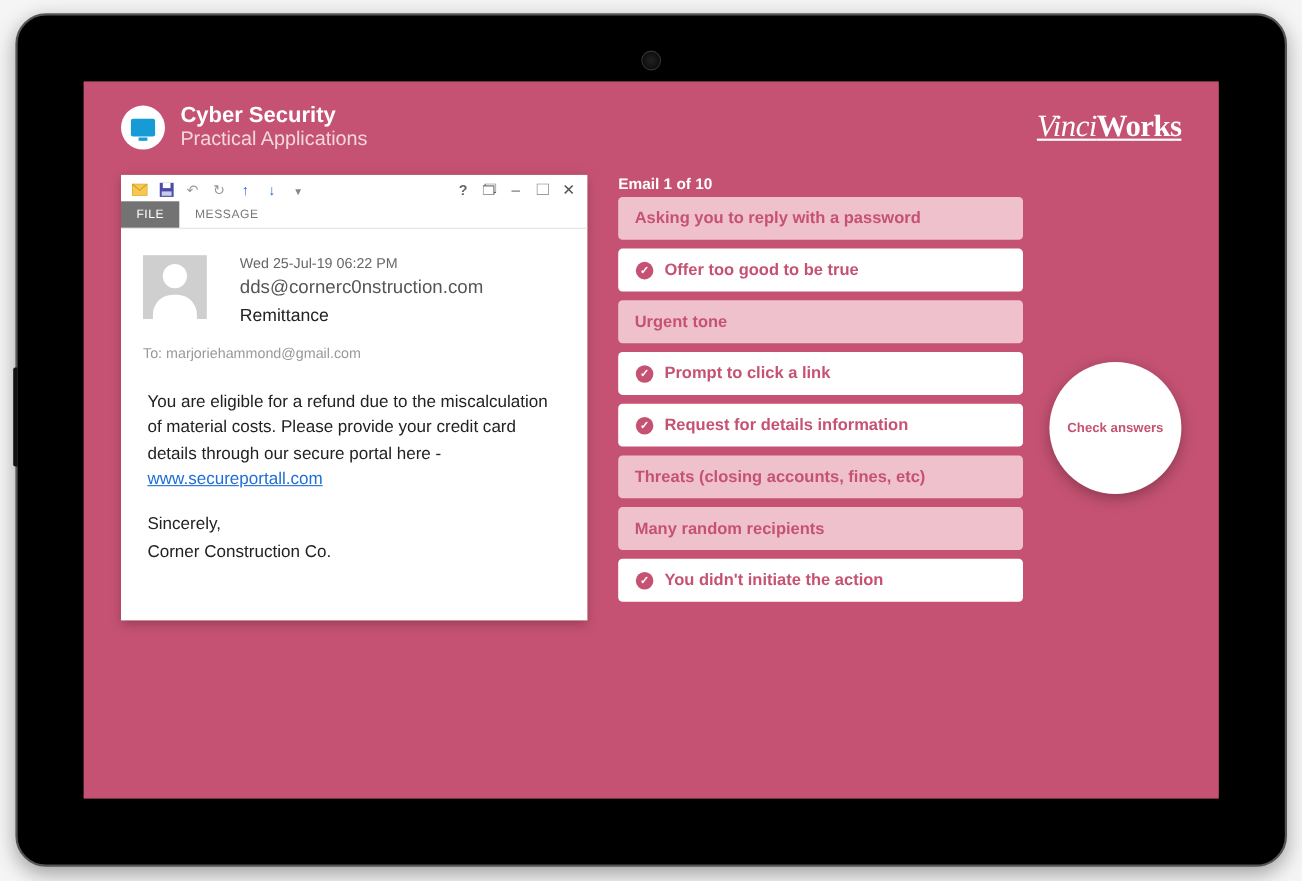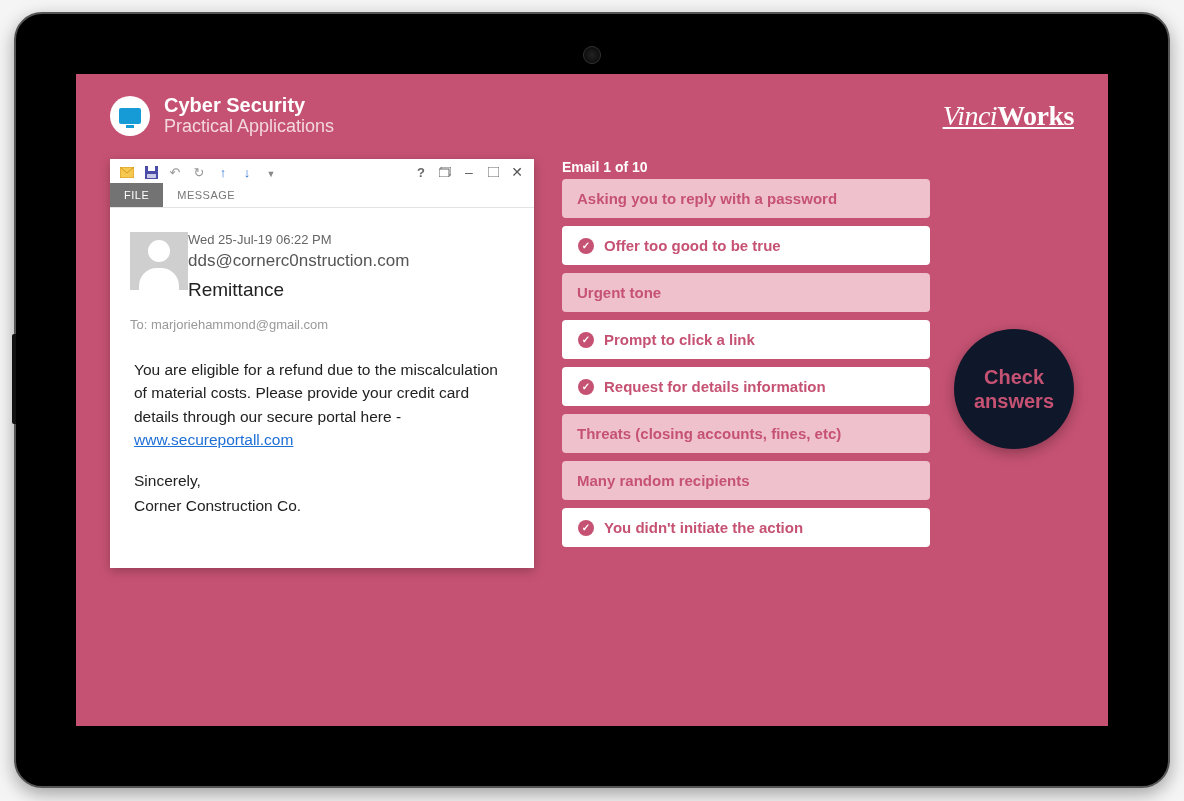--- a/index.html
+++ b/index.html
@@ -114,29 +114,29 @@
     letter-spacing: 0.5px;
     color: #777;
   }
   .email-tab.active {
     background: #737373;
     color: #fff;
   }
   .email-header {
     display: flex;
     padding: 24px 20px 8px 20px;
-    gap: 0;
+    gap: 30px;
   }
   .avatar-wrap { position: relative; width:58px; height:58px; background:#cfcfcf; flex-shrink:0;}
   .avatar-wrap .h { position:absolute; top:8px; left:18px; width:22px; height:22px; background:#fff; border-radius:50%; }
   .avatar-wrap .b { position:absolute; bottom:0; left:9px; width:40px; height:22px; background:#fff; border-radius:18px 18px 0 0; }
   .email-meta { flex: 1; }
   .email-meta .date { font-size: 13px; color: #666; }
   .email-meta .from { font-size: 17px; color: #555; margin-top: 4px; }
-  .email-meta .subject { font-size: 19px; color: #222; margin-top: 8px; }
+  .email-meta .subject { font-size: 16px; color: #222; margin-top: 8px; }
   .email-to { padding: 8px 20px 10px 20px; font-size: 13px; color: #999; }
   .email-body {
     padding: 16px 24px 32px 24px;
     font-size: 15.5px;
     line-height: 1.5;
     color: #222;
   }
   .email-body p { margin-bottom: 18px; }
   .email-body a { color: #1e6fd6; text-decoration: underline; }
 
@@ -174,25 +174,25 @@
     background: #c65273;
     color: #fff;
     display: inline-flex; align-items: center; justify-content: center;
     font-size: 10px;
     margin-right: 10px;
     flex-shrink: 0;
   }
 
   .check-btn {
     width: 120px; height: 120px;
-    background: #0f172a;
+    background: #ffffff;
     border-radius: 50%;
     display: flex; align-items: center; justify-content: center;
     text-align: center;
-    font-size: 20px;
+    font-size: 12px;
     font-weight: 700;
     color: #c65273;
     box-shadow: 0 4px 14px rgba(0,0,0,0.3);
     margin-top: 170px;
     cursor: pointer;
     line-height: 1.2;
   }
 
   .win-close { font-family: Arial; font-size: 14px; }
 

